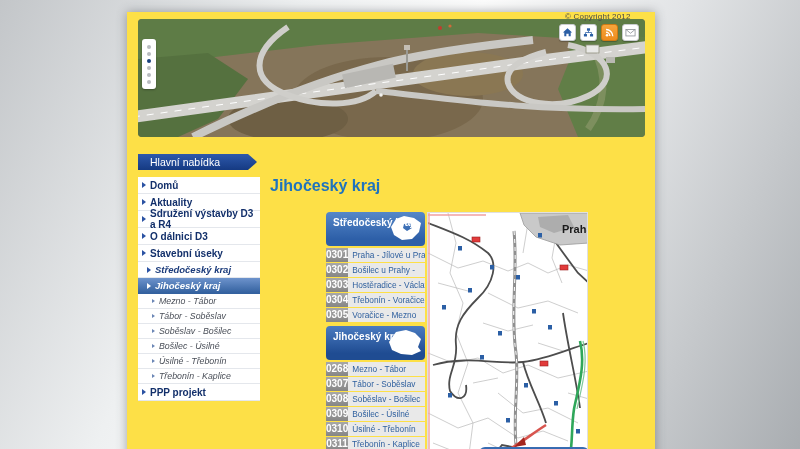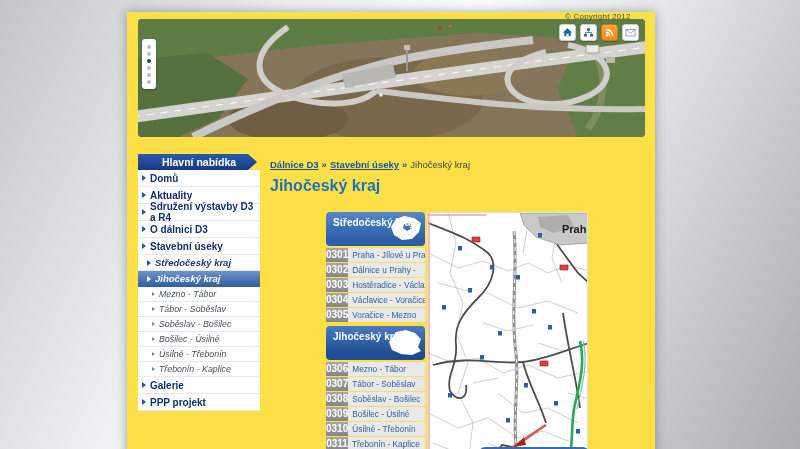--- a/index.html
+++ b/index.html
@@ -33,23 +33,23 @@
     width:17px; height:17px; border:1px solid #c9cccf; border-radius:3px;
     background:#ffffff; display:flex; align-items:center; justify-content:center;
     box-shadow:0 1px 1px rgba(0,0,0,.25); padding:0; cursor:pointer;
   }
   .qbtn.rss { background:linear-gradient(#f6a53c,#ee8c1d); border-color:#d07a14; }
   
   .sidebar { position:absolute; left:11px; top:142px; width:122px; }
   .menu-title {
     height:16px; width:119px; background:linear-gradient(#2d59ac,#153a82);
     clip-path:polygon(0 0,calc(100% - 9px) 0,100% 50%,calc(100% - 9px) 100%,0 100%);
-    color:#fff; font-size:10.5px; font-weight:bold; line-height:16px; padding-left:24px;
-  }
-  .menu { list-style:none; }
+    color:#fff; font-size:10.5px; font-weight:normal; line-height:16px; padding-left:12px;
+  }
+  .menu { list-style:none;margin-top:7px; }
   .menu li {
     display:flex; align-items:center; border-bottom:1px solid #e4e7ec;
     padding-left:4px; cursor:pointer; background:#fff;
   }
   .menu li .arr {
     width:0; height:0; border-left:4px solid #2b52a3;
     border-top:3px solid transparent; border-bottom:3px solid transparent;
     margin-right:4px; flex:0 0 auto;
   }
   .menu li.lv1 { height:17px; }
@@ -225,70 +225,63 @@
       <li class="lv3">
           <span class="arr"></span>
           <span class="lbl">Úsilné - Třebonín</span>
         </li>
       <li class="lv3">
           <span class="arr"></span>
           <span class="lbl">Třebonín - Kaplice</span>
         </li>
       <li class="lv1">
           <span class="arr"></span>
-          <span class="lbl">Galerie</span>
-        </li>
-      <li class="lv1">
-          <span class="arr"></span>
           <span class="lbl">PPP projekt</span>
         </li>
     </ul>
   </nav>
 
-  <div class="breadcrumb">
-    <a>Dálnice D3</a><span class="sep">»</span><a>Stavební úseky</a><span class="sep">»</span><span>Jihočeský kraj</span>
-  </div>
   <h1 class="page-title">Jihočeský kraj</h1>
 
   <div class="panel">
     <div class="region-head">
       <span>Středočeský kraj</span>
       <svg width="32" height="27" viewBox="0 0 32 27">
         <path fill-rule="evenodd" fill="#ffffff" d="M6,4 L14,1 L24,3 L31,8 L29,17 L22,24 L12,25 L4,20 L1,12 Z M14,9 L20,8 L22,13 L17,16 L13,13 Z"></path>
       </svg>
     </div>
     <div class="srow">
       <span class="code">0301</span>
       <span class="lbl">Praha - Jílové u Prahy</span>
     </div>
     <div class="srow">
       <span class="code">0302</span>
-      <span class="lbl">Dálnice u Prahy -</span>
+      <span class="lbl">Bošilec u Prahy -</span>
     </div>
     <div class="srow">
       <span class="code">0303</span>
       <span class="lbl">Hostěradice - Václavice</span>
     </div>
     <div class="srow">
       <span class="code">0304</span>
-      <span class="lbl">Václavice - Voračice</span>
+      <span class="lbl">Třebonín - Voračice</span>
     </div>
     <div class="srow">
       <span class="code">0305</span>
       <span class="lbl">Voračice - Mezno</span>
     </div>
 
     <div class="region-head dark">
       <span>Jihočeský kraj</span>
       <svg width="34" height="27" viewBox="0 0 34 27">
         <path fill="#ffffff" d="M8,3 L18,1 L27,4 L33,10 L30,18 L33,22 L24,26 L13,25 L4,21 L1,13 L5,7 Z"></path>
       </svg>
     </div>
     <div class="srow">
-      <span class="code">0306</span>
+      <span class="code">0268</span>
       <span class="lbl">Mezno - Tábor</span>
     </div>
     <div class="srow">
       <span class="code">0307</span>
       <span class="lbl">Tábor - Soběslav</span>
     </div>
     <div class="srow">
       <span class="code">0308</span>
       <span class="lbl">Soběslav - Bošilec</span>
     </div>

